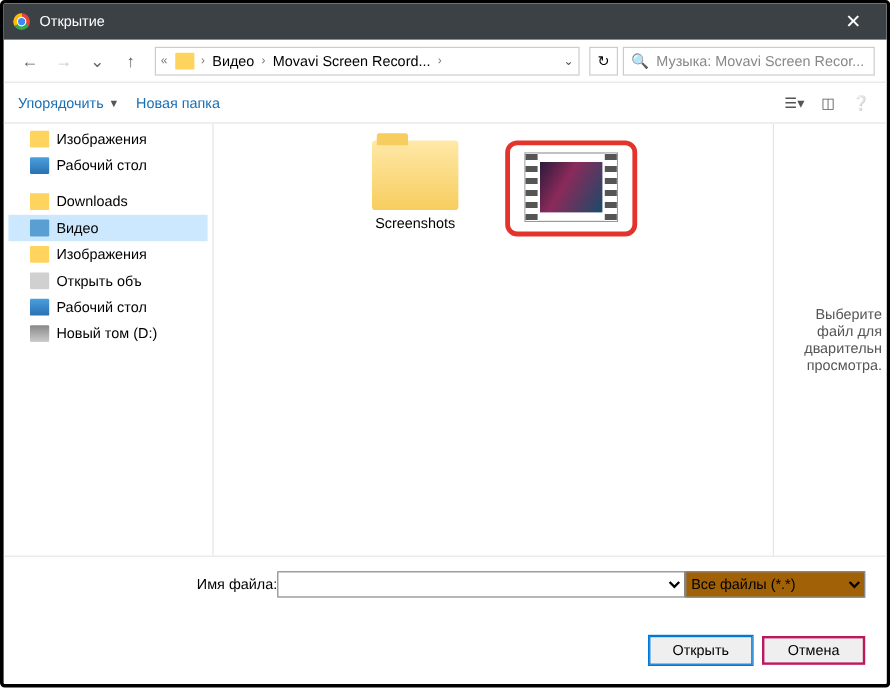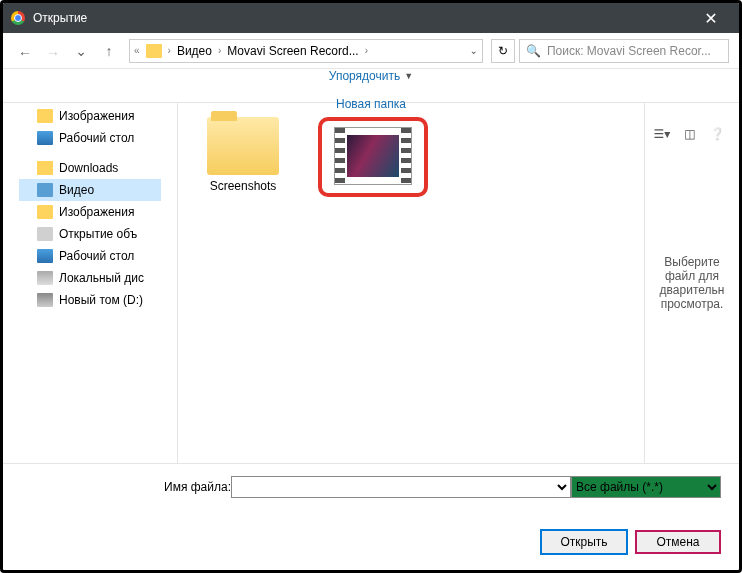--- a/index.html
+++ b/index.html
@@ -15,62 +15,62 @@
 .nav-arrow { width: 24px; height: 24px; display: flex; align-items: center; justify-content: center; color: #666; font-size: 14px; }
 .nav-arrow.disabled { color: #ccc; }
 .breadcrumb { flex: 1; height: 24px; border: 1px solid #ccc; display: flex; align-items: center; padding: 0 4px; gap: 2px; margin: 0 4px; }
 .breadcrumb .folder-icon { width: 16px; height: 14px; background: #ffd45e; border-radius: 1px; margin: 0 4px; }
 .breadcrumb .sep { color: #777; font-size: 10px; }
 .breadcrumb .crumb { padding: 0 4px; }
 .breadcrumb .drop { margin-left: auto; color: #555; font-size: 10px; }
 .refresh-btn { width: 24px; height: 24px; border: 1px solid #ccc; display: flex; align-items: center; justify-content: center; }
 .search-box { width: 210px; height: 24px; border: 1px solid #ccc; display: flex; align-items: center; padding: 0 6px; color: #888; gap: 6px; }
 
-.toolbar { height: 34px; display: flex; align-items: center; padding: 0 12px; gap: 14px; border-bottom: 1px solid #e5e5e5; flex-direction: column; }
+.toolbar { height: 34px; display: flex; align-items: center; padding: 0 12px; gap: 14px; border-bottom: 1px solid #e5e5e5; }
 .tool-link { color: #1a6fb3; cursor: pointer; display: flex; align-items: center; gap: 4px; }
 .tool-link .drop-caret { font-size: 9px; color: #555; }
 .toolbar-right { margin-left: auto; display: flex; gap: 10px; align-items: center; }
 .tb-icon { width: 18px; height: 18px; display: flex; align-items: center; justify-content: center; color: #555; }
 
 .body-area { display: flex; height: 360px; }
-.sidebar { width: 175px; border-right: 1px solid #e5e5e5; overflow: hidden; padding: 2px 16px; }
+.sidebar { width: 175px; border-right: 1px solid #e5e5e5; overflow: hidden; padding: 2px 4px; }
 .tree-item { display: flex; align-items: center; height: 22px; padding-left: 18px; gap: 6px; white-space: nowrap; }
 .tree-item.selected { background: #cce8ff; }
 .tree-item .ico { width: 16px; height: 14px; display: inline-flex; align-items: center; justify-content: center; flex-shrink: 0; }
 .ico.folder { background: #ffd45e; border-radius: 1px; }
 .ico.desktop { background: linear-gradient(#4aa0e0,#2a70b0); border-radius: 1px; }
 .ico.pc { background: #2a70b0; border-radius: 1px; }
 .ico.downloads { background: #ffd45e; position: relative; }
 .ico.video { background: #5a9fd4; border-radius: 1px; }
 .ico.docs { background: #ffd45e; border-radius: 1px; }
 .ico.images { background: #ffd45e; border-radius: 1px; }
 .ico.music { background: #5a9fd4; border-radius: 1px; }
 .ico.volume { background: #d0d0d0; border-radius: 1px; }
 .ico.disk { background: linear-gradient(#aaa,#ddd); border-radius: 1px; }
 .ico.hdd { background: linear-gradient(#888,#ccc); border-radius: 1px; }
 .ico.cd { background: radial-gradient(circle,#fff 20%, #bbb 22%, #ddd 60%, #999); border-radius: 50%; width: 14px; height: 14px; }
 .tree-sep { height: 8px; }
 
-.file-area { flex: 1; padding: 14px 10px; display: flex; gap: 20px; align-items: flex-start; }
+.file-area { flex: 1; padding: 14px 10px; display: flex; gap: 20px; align-items: flex-start; justify-content: center; }
 .file-item { width: 110px; display: flex; flex-direction: column; align-items: center; gap: 4px; text-align: center; }
 .folder-large { width: 72px; height: 58px; background: linear-gradient(#ffe9a8,#f6cd5e); border-radius: 3px; position: relative; }
 .folder-large::before { content: ''; position: absolute; top: -6px; left: 4px; width: 26px; height: 10px; background: #f6cd5e; border-radius: 2px 2px 0 0; }
 .file-highlight { border: 4px solid #e3332b; border-radius: 10px; padding: 6px 8px 8px; }
 .video-thumb { width: 78px; height: 58px; background: #fff; border: 1px solid #999; position: relative; display: flex; align-items: center; justify-content: center; }
 .video-thumb::before, .video-thumb::after { content: ''; position: absolute; top: 0; bottom: 0; width: 10px; background: repeating-linear-gradient(#555 0 5px, #fff 5px 10px); }
 .video-thumb::before { left: 0; } .video-thumb::after { right: 0; }
 .video-inner { width: 52px; height: 42px; background: linear-gradient(120deg,#2b1a3a 0%, #8b2a5a 40%, #1a4a6a 100%); }
 
-.preview-pane { width: 95px; border-left: 1px solid #e5e5e5; display: flex; align-items: center; justify-content: center; text-align: center; color: #555; padding: 0 4px; font-size: 11px; }
+.preview-pane { width: 95px; border-left: 1px solid #e5e5e5; display: flex; align-items: center; justify-content: center; text-align: right; color: #555; padding: 0 4px; font-size: 11px; }
 
 .footer { border-top: 1px solid #e5e5e5; padding: 12px 18px 16px; }
 .filename-row { display: flex; align-items: center; gap: 0; margin-bottom: 19px; }
 .filename-row label { width: 210px; text-align: right; }
 .filename-row select.fname { flex: 1; height: 22px; border: 1px solid #888; background: #fff; }
-.filename-row select.filter { width: 150px; height: 22px; border: 1px solid #888; background: #15803d; }
+.filename-row select.filter { width: 150px; height: 22px; border: 1px solid #888; background: #a16207; }
 .button-row { display: flex; justify-content: flex-end; gap: 8px; margin-top: 32px; }
 .button-row button { width: 86px; height: 24px; border: 2px solid #be185d; background: #efefef; cursor: pointer; }
 .button-row button.primary { border: 1px solid #0078d7; outline: 1px solid #0078d7; }
 </style>
 </head>
 <body>
 
 <div class="titlebar">
   <span class="chrome-icon"></span>
   <span class="title">Открытие</span>
@@ -88,21 +88,21 @@
     <span class="sep">›</span>
     <span class="crumb">Видео</span>
     <span class="sep">›</span>
     <span class="crumb">Movavi Screen Record...</span>
     <span class="sep">›</span>
     <span class="drop">⌄</span>
   </div>
   <span class="refresh-btn">↻</span>
   <div class="search-box">
     <span>🔍</span>
-    <span>Поиск: Movavi Screen Recor...</span>
+    <span>Музыка: Movavi Screen Recor...</span>
   </div>
 </div>
 
 <div class="toolbar">
   <span class="tool-link">
     <span>Упорядочить</span>
     <span class="drop-caret">▼</span>
   </span>
   <span class="tool-link">Новая папка</span>
   <div class="toolbar-right">
@@ -130,29 +130,25 @@
     <div class="tree-item selected">
         <span class="ico video"></span>
         <span>Видео</span>
       </div>
     <div class="tree-item">
         <span class="ico images"></span>
         <span>Изображения</span>
       </div>
     <div class="tree-item">
         <span class="ico volume"></span>
-        <span>Открытие объ</span>
+        <span>Открыть объ</span>
       </div>
     <div class="tree-item">
         <span class="ico desktop"></span>
         <span>Рабочий стол</span>
-      </div>
-    <div class="tree-item">
-        <span class="ico disk"></span>
-        <span>Локальный дис</span>
       </div>
     <div class="tree-item">
         <span class="ico hdd"></span>
         <span>Новый том (D:)</span>
       </div>
   </div>
 
   <div class="file-area">
     <div class="file-item">
       <div class="folder-large"></div>

